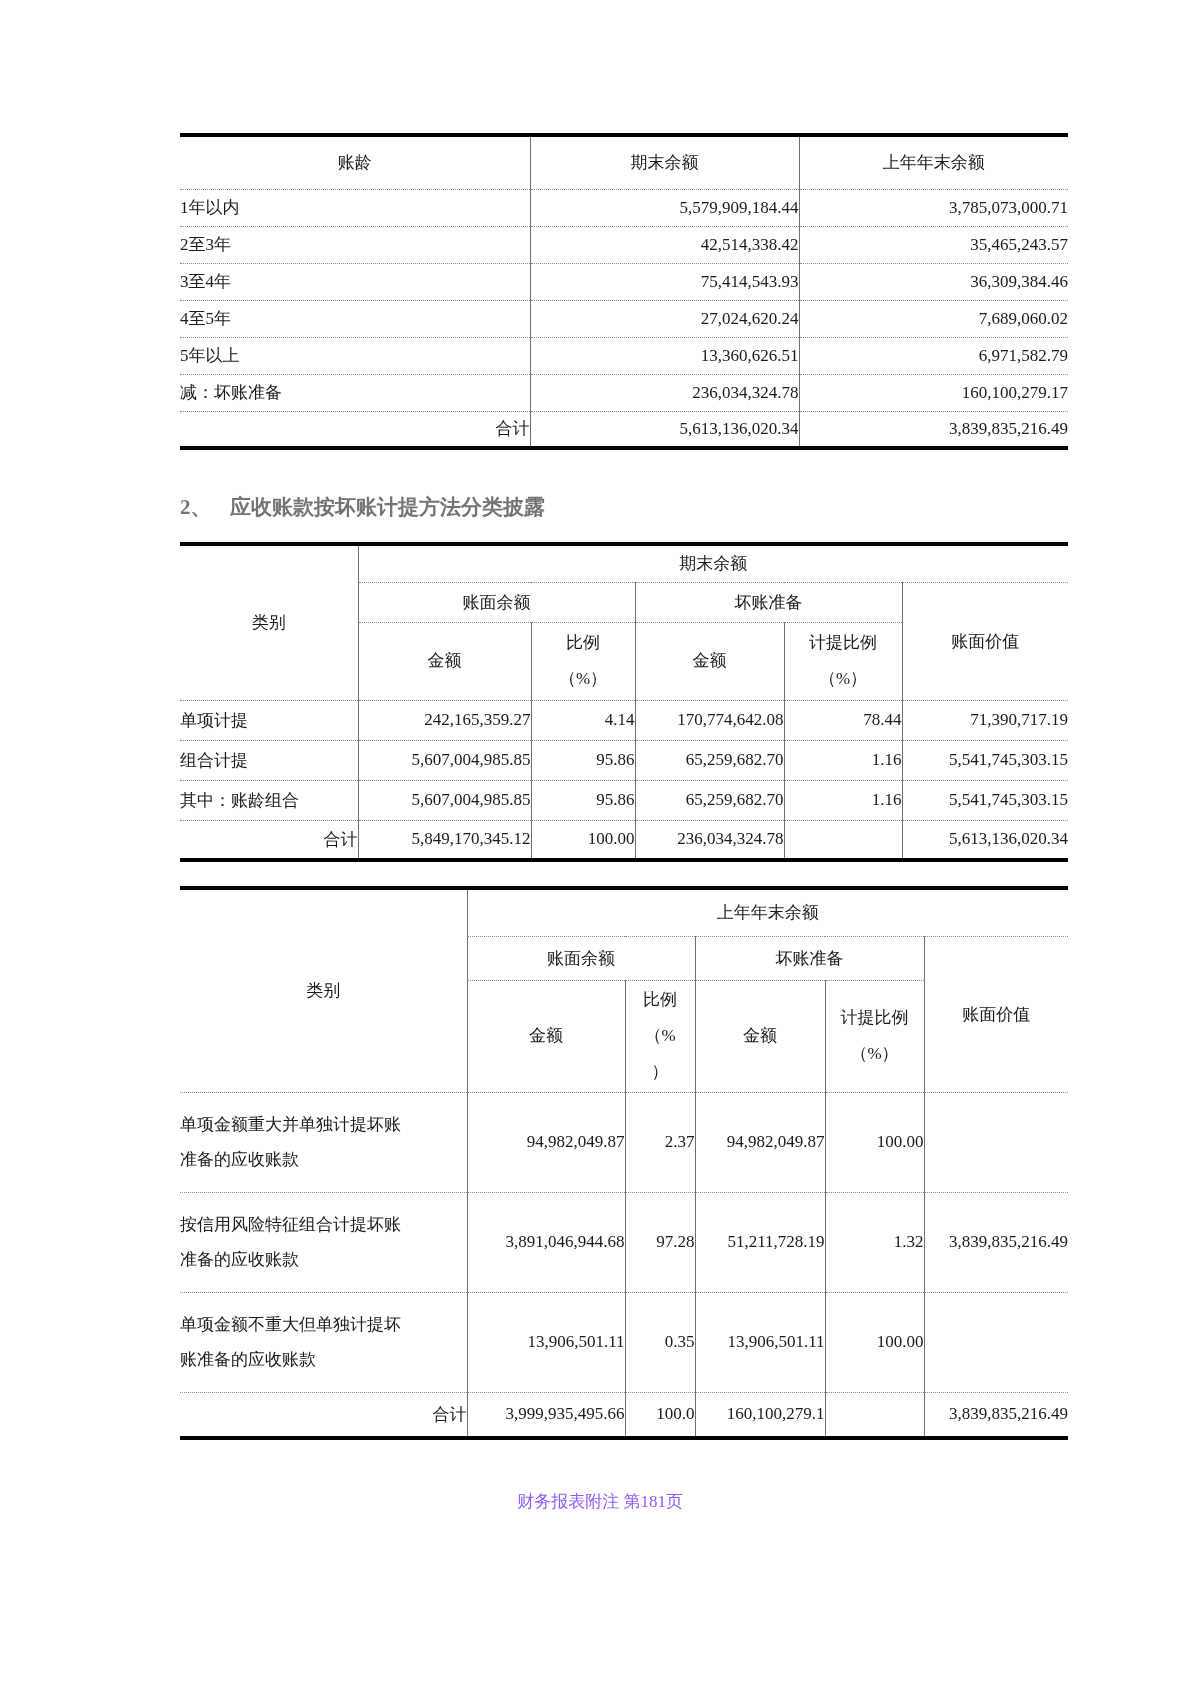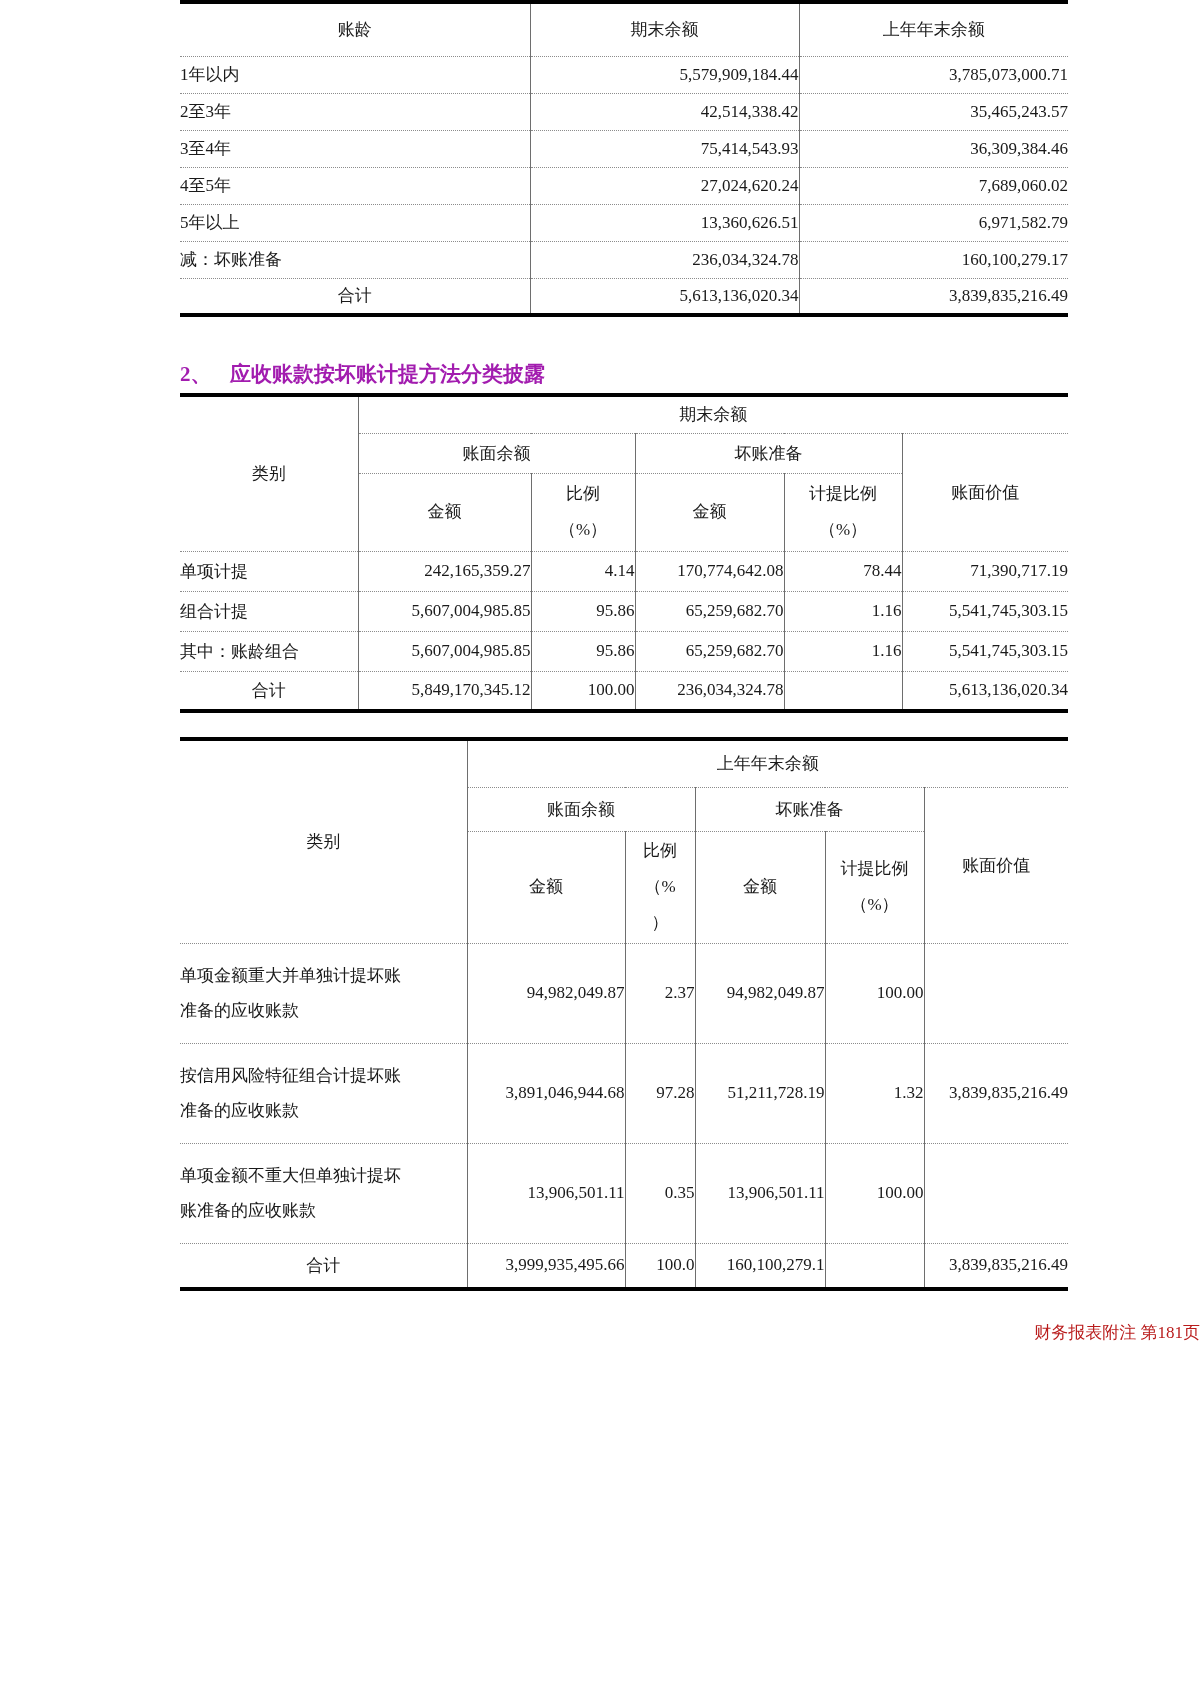--- a/index.html
+++ b/index.html
@@ -4,20 +4,21 @@
 <style>
   html, body { margin: 0; padding: 0; background: #ffffff; }
   .page {
     position: relative;
     width: 1200px;
     height: 1696px;
     box-sizing: border-box;
     background: #ffffff;
     font-family: "Liberation Serif", "DejaVu Serif", serif;
     color: #1a1a1a;
+    padding-top: 133px;
     overflow: hidden;
   }
   table.t {
     border-collapse: collapse;
     table-layout: fixed;
     width: 888px;
     margin-left: 180px;
     border-top: 4px solid #000;
     border-bottom: 4px solid #000;
   }
@@ -28,21 +29,21 @@
     vertical-align: middle;
     overflow: hidden;
   }
   
   .vl { border-left: 1px solid #6e6e6e; }
   
   table.t tr.hl td { border-top: 1px dotted #8c8c8c; }
   .th { text-align: center; }
   .lab { text-align: left; padding-left: 14px; margin-left: 44px; }
   .num { text-align: right; padding-right: 13px; }
-  .center { text-align: center; padding-left: 0; }
+  .center { text-align: right; padding-left: 0; }
   .pre { white-space: pre-line; line-height: 36px; }
   .labpre { white-space: pre-line; line-height: 35px; }
 
   
   .t1 .c1 { width: 350px; } .t1 .c2 { width: 269px; } .t1 .c3 { width: 269px; }
   .t1 tr.head { height: 54px; }
   .t1 tr.dr { height: 37px; }
 
   
   .t2 .c1 { width: 178px; } .t2 .c2 { width: 173px; } .t2 .c3 { width: 104px; }
@@ -55,33 +56,33 @@
   
   .t3 .c1 { width: 287px; } .t3 .c2 { width: 158px; } .t3 .c3 { width: 70px; }
   .t3 .c4 { width: 130px; } .t3 .c5 { width: 99px; } .t3 .c6 { width: 144px; }
   .t3 tr.ha { height: 48px; }
   .t3 tr.hb { height: 44px; }
   .t3 tr.hc { height: 112px; }
   .t3 tr.dr { height: 100px; }
   .t3 tr.totalrow { height: 46px; }
 
   .sec-title {
-    margin: 44px 0 6px 180px;
+    margin: 44px 0 22px 180px;
     font-size: 21px;
     font-weight: bold;
-    color: #a21caf;
+    color: #737373;
     line-height: 26px;
   }
   .sec-num { display: inline-block; width: 50px; }
   .footer {
-    margin-top: 30px;
+    margin-top: 50px;
     width: 1200px;
-    text-align: right;
+    text-align: center;
     font-size: 17px;
-    color: #b91c1c;
+    color: #8b5cf6;
   }
 </style>
 </head>
 <body>
 
 <div class="page">
 
   <table class="t t1">
     <colgroup>
         <col class="c1">

